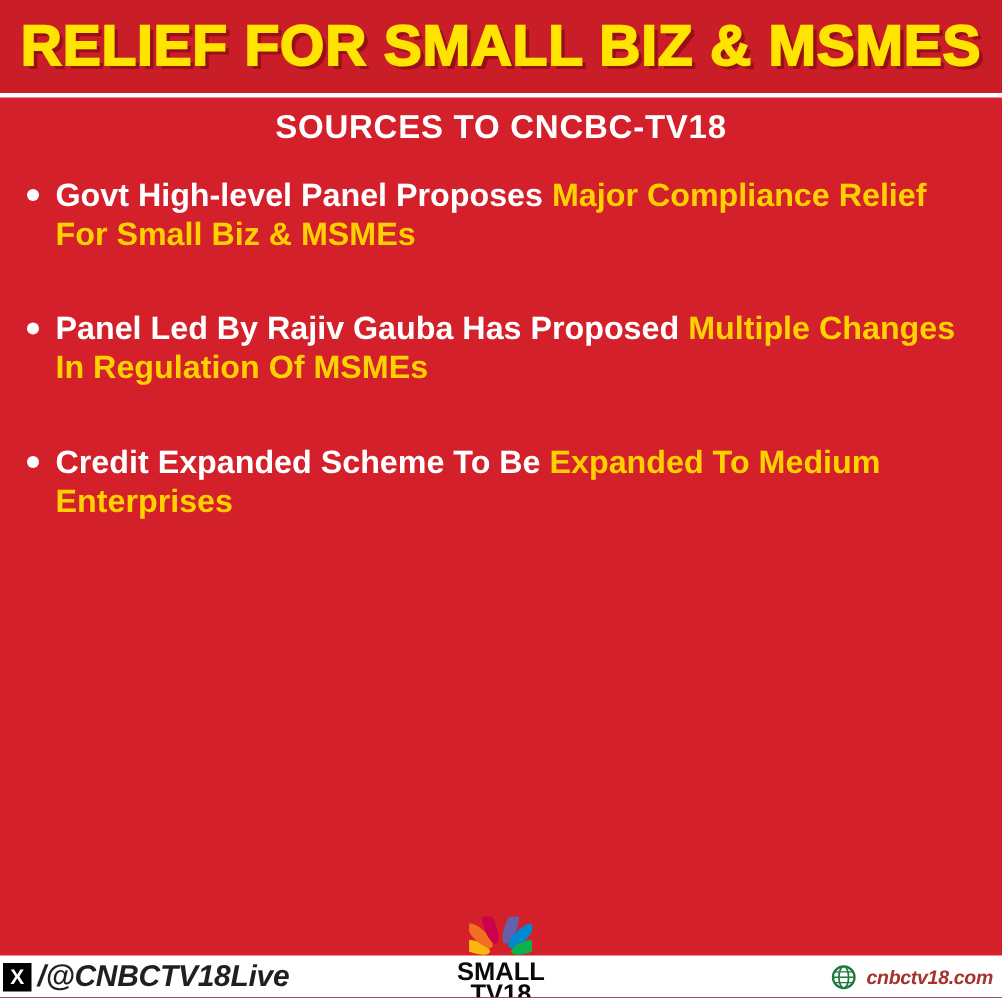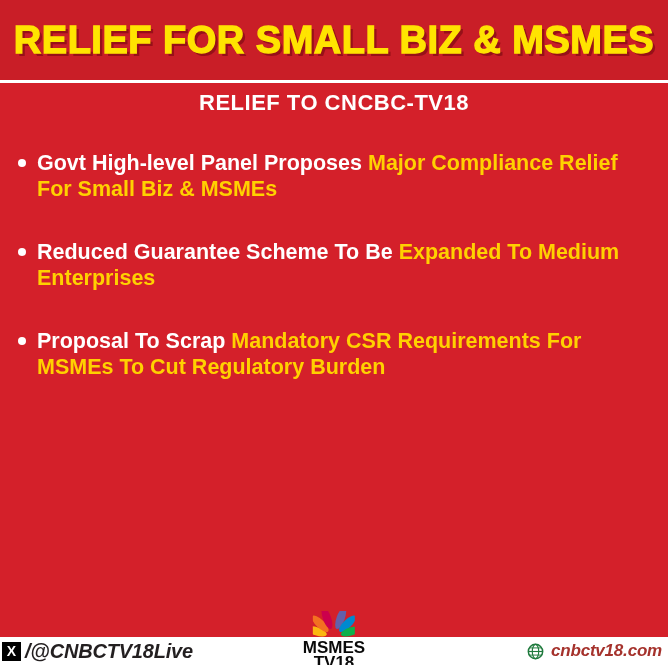--- a/index.html
+++ b/index.html
@@ -6,21 +6,21 @@
   .canvas{
     position:relative;
     width:668px;height:665px;
     margin:0 auto;
     background:var(--body-red,#d4202a);
     font-family:"Liberation Sans",sans-serif;
     overflow:hidden;
   }
   
   .band{
-    height:80px;
+    height:62px;
     background:var(--band-red,#c91e27);
     display:flex;align-items:center;justify-content:center;
   }
   .headline{
     margin:0;
     font-size:38px;
     font-weight:900;
     letter-spacing:.5px;
     color:var(--headline-yellow,#ffe400);
     -webkit-text-stroke:1.3px var(--headline-yellow,#ffe400);
@@ -32,21 +32,21 @@
     padding-top:7px;
     text-align:center;
     color:#fff;
     font-size:22px;
     font-weight:700;
     letter-spacing:.5px;
   }
   
   .bullets{
     list-style:none;
-    margin:34px 0 0;
+    margin:19px 0 0;
     padding:0 16px 0 16px;
   }
   .bullets li{
     position:relative;
     padding-left:21px;
     margin-bottom:37px;
     font-size:21.5px;
     font-weight:700;
     line-height:26px;
     color:#fff;
@@ -78,21 +78,21 @@
   .handle{
     font-style:italic;font-weight:700;
     font-size:20px;
     color:var(--footer-text,#231f20);
     letter-spacing:-.2px;
   }
   .f-right{display:flex;align-items:center;gap:7px;}
   .globe{color:var(--globe-green,#1f7a3d);display:block;}
   .site{
     font-style:italic;font-weight:700;
-    font-size:17px;
+    font-size:13px;
     color:var(--footer-link,#a5322c);
     letter-spacing:-.2px;
   }
   .brand{
     position:absolute;
     left:50%;bottom:-5px;
     transform:translateX(-50%);
     display:flex;flex-direction:column;align-items:center;
     line-height:1;
   }
@@ -109,58 +109,58 @@
 <body>
 
 <div class="canvas">
 
   <header class="band">
     <h1 class="headline">RELIEF FOR SMALL BIZ &amp; MSMES</h1>
   </header>
 
   <div class="divider"></div>
 
-  <div class="subtitle">RELIEF TO CNCBC-TV18</div>
+  <div class="subtitle">SOURCES TO CNCBC-TV18</div>
 
   <ul class="bullets">
     <li>
       <span class="dot"></span>
       <span>Govt High-level Panel Proposes</span>
       <span class="hl">Major Compliance Relief For Small Biz &amp; MSMEs</span>
     </li>
     <li>
       <span class="dot"></span>
-      <span>Reduced Guarantee Scheme To Be</span>
-      <span class="hl">Expanded To Medium Enterprises</span>
+      <span>Panel Led By Rajiv Gauba Has Proposed</span>
+      <span class="hl">Multiple Changes In Regulation Of MSMEs</span>
     </li>
     <li>
       <span class="dot"></span>
-      <span>Proposal To Scrap</span>
-      <span class="hl">Mandatory CSR Requirements For MSMEs To Cut Regulatory Burden</span>
+      <span>Credit Expanded Scheme To Be</span>
+      <span class="hl">Expanded To Medium Enterprises</span>
     </li>
   </ul>
 
   <footer class="footer">
     <div class="f-left">
       <span class="xbox">X</span>
       <span class="handle">/@CNBCTV18Live</span>
     </div>
 
     <div class="brand">
       <svg class="peacock" width="42" height="28" viewBox="0 0 42 28" aria-hidden="true">
         <g>
           <ellipse cx="21" cy="8" rx="4.1" ry="10.5" transform="rotate(-72 21 26)" fill="#fcb711"></ellipse>
           <ellipse cx="21" cy="7" rx="4.1" ry="11" transform="rotate(-46 21 26)" fill="#f37021"></ellipse>
           <ellipse cx="21" cy="6" rx="4.1" ry="11.5" transform="rotate(-20 21 26)" fill="#cc004c"></ellipse>
           <ellipse cx="21" cy="6" rx="4.1" ry="11.5" transform="rotate(20 21 26)" fill="#6460aa"></ellipse>
           <ellipse cx="21" cy="7" rx="4.1" ry="11" transform="rotate(46 21 26)" fill="#0089d0"></ellipse>
           <ellipse cx="21" cy="8" rx="4.1" ry="10.5" transform="rotate(72 21 26)" fill="#0db14b"></ellipse>
         </g>
       </svg>
-      <span class="brand-l1">MSMES</span>
+      <span class="brand-l1">SMALL</span>
       <span class="brand-l2">TV18</span>
     </div>
 
     <div class="f-right">
       <svg class="globe" width="17" height="17" viewBox="0 0 18 18" aria-hidden="true">
         <circle cx="9" cy="9" r="7.6" fill="none" stroke="currentColor" stroke-width="1.6"></circle>
         <ellipse cx="9" cy="9" rx="3.4" ry="7.6" fill="none" stroke="currentColor" stroke-width="1.2"></ellipse>
         <line x1="1.4" y1="9" x2="16.6" y2="9" stroke="currentColor" stroke-width="1.2"></line>
         <line x1="2.2" y1="5.2" x2="15.8" y2="5.2" stroke="currentColor" stroke-width="1"></line>
         <line x1="2.2" y1="12.8" x2="15.8" y2="12.8" stroke="currentColor" stroke-width="1"></line>

